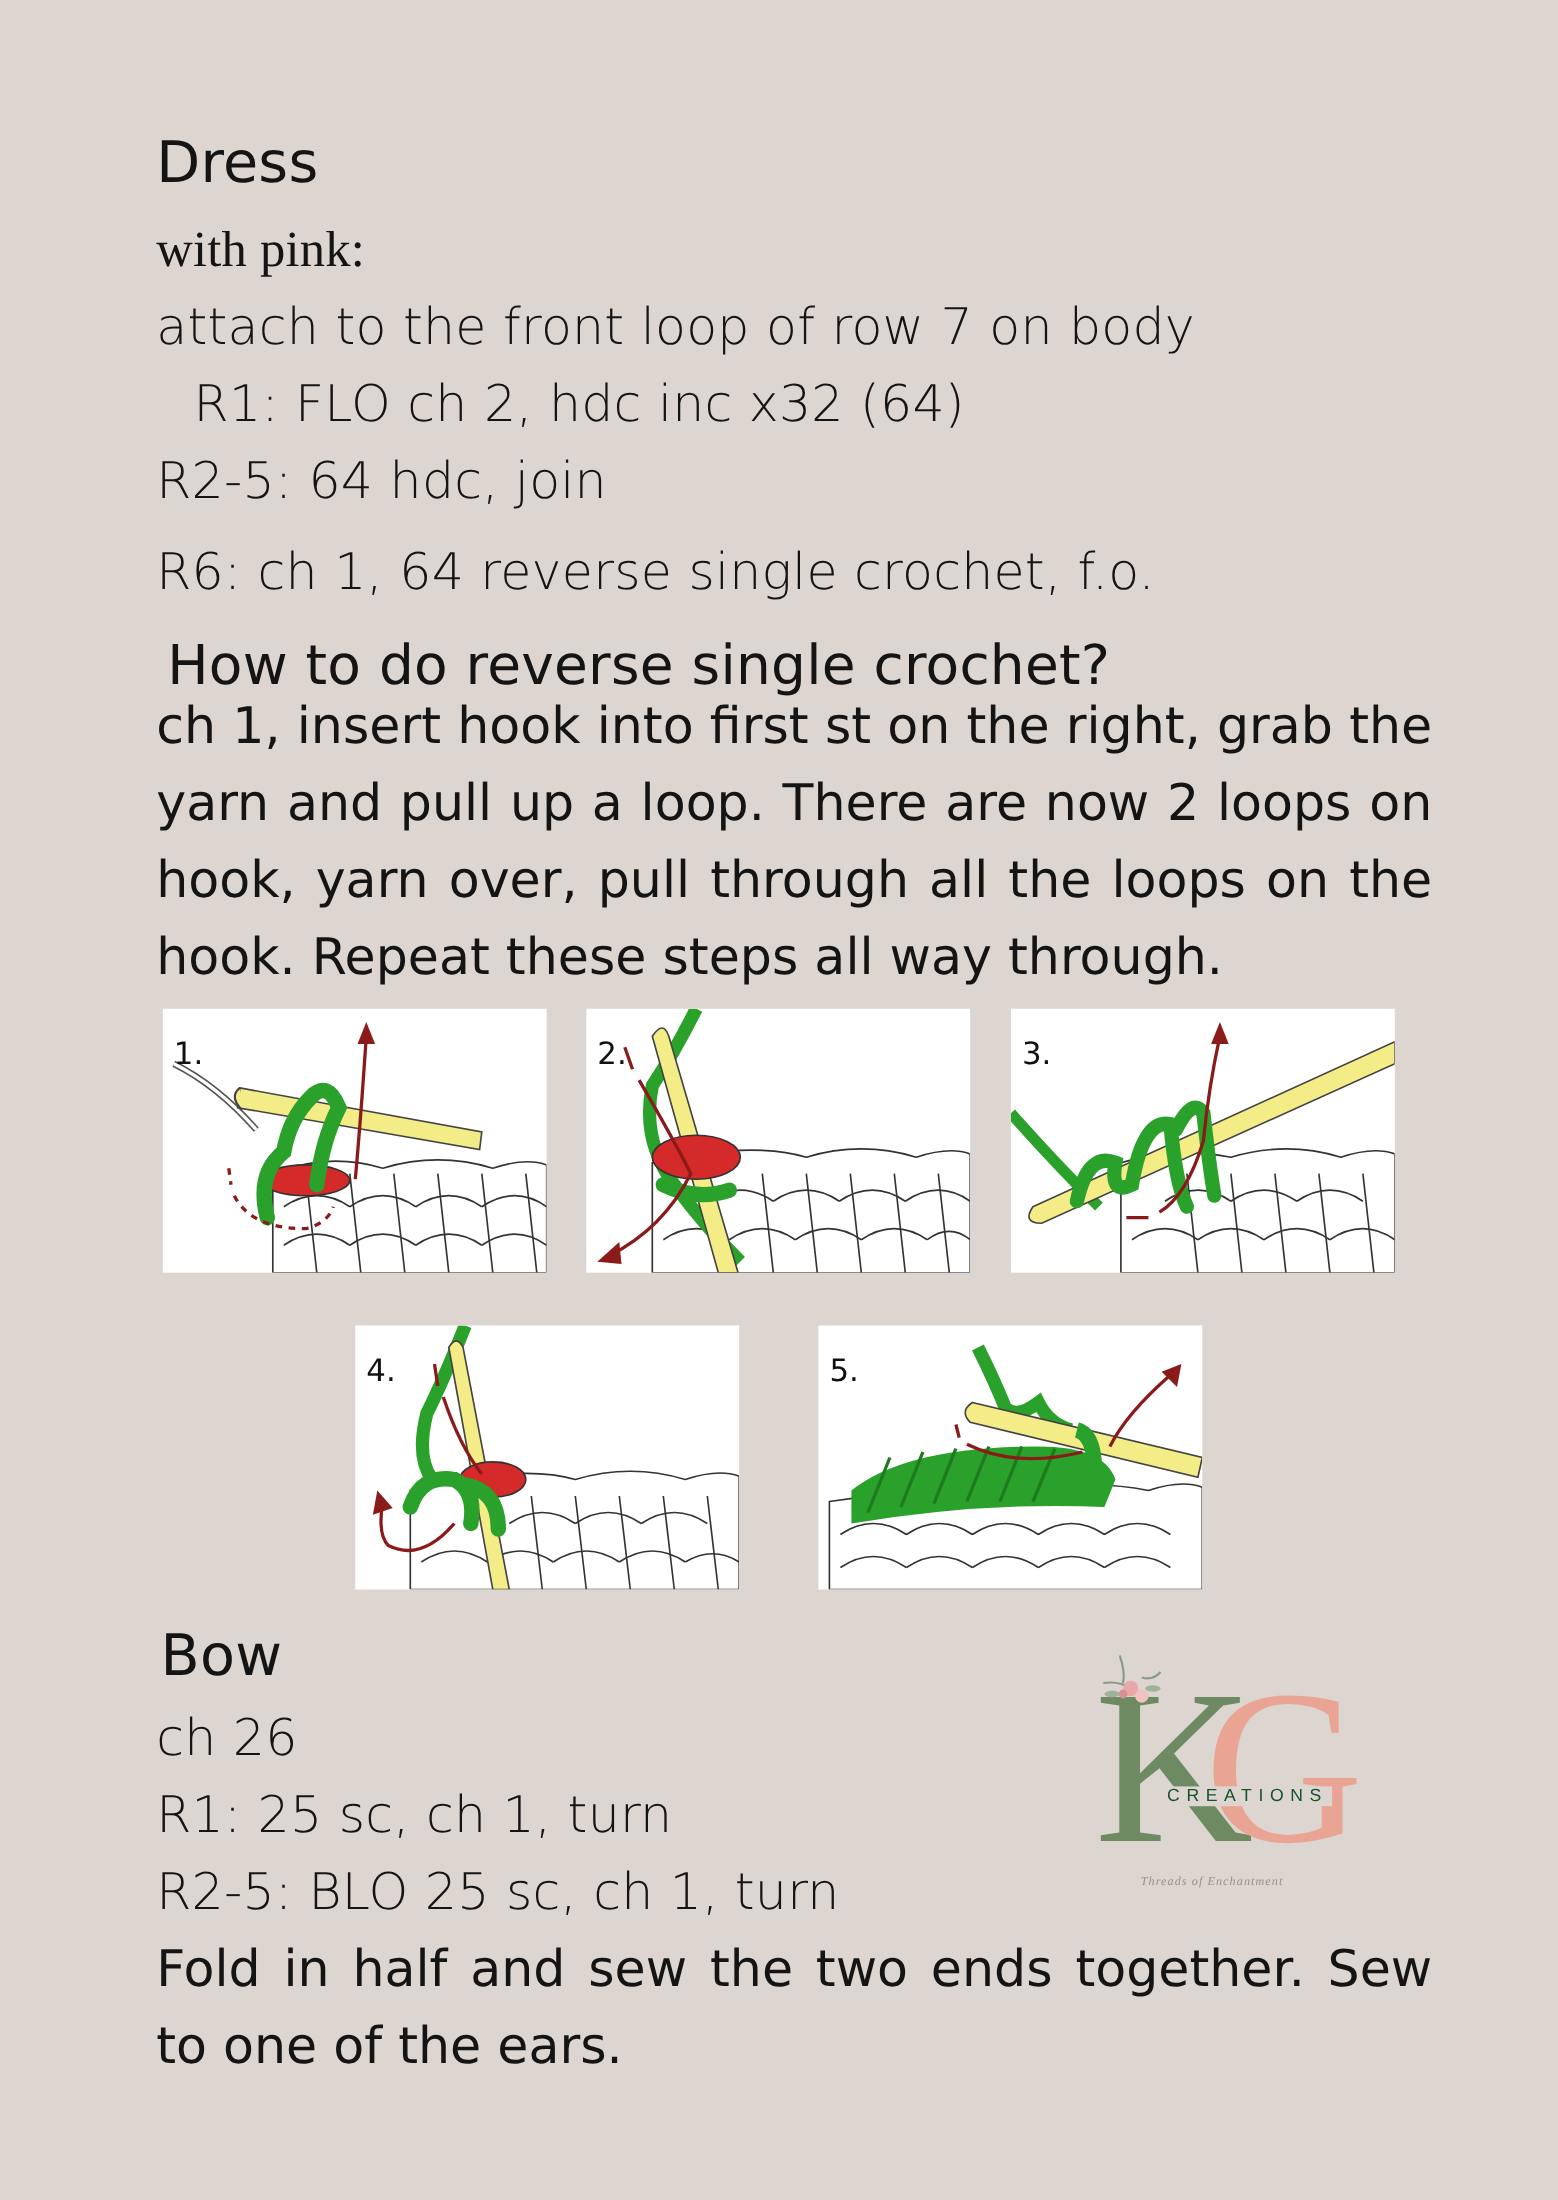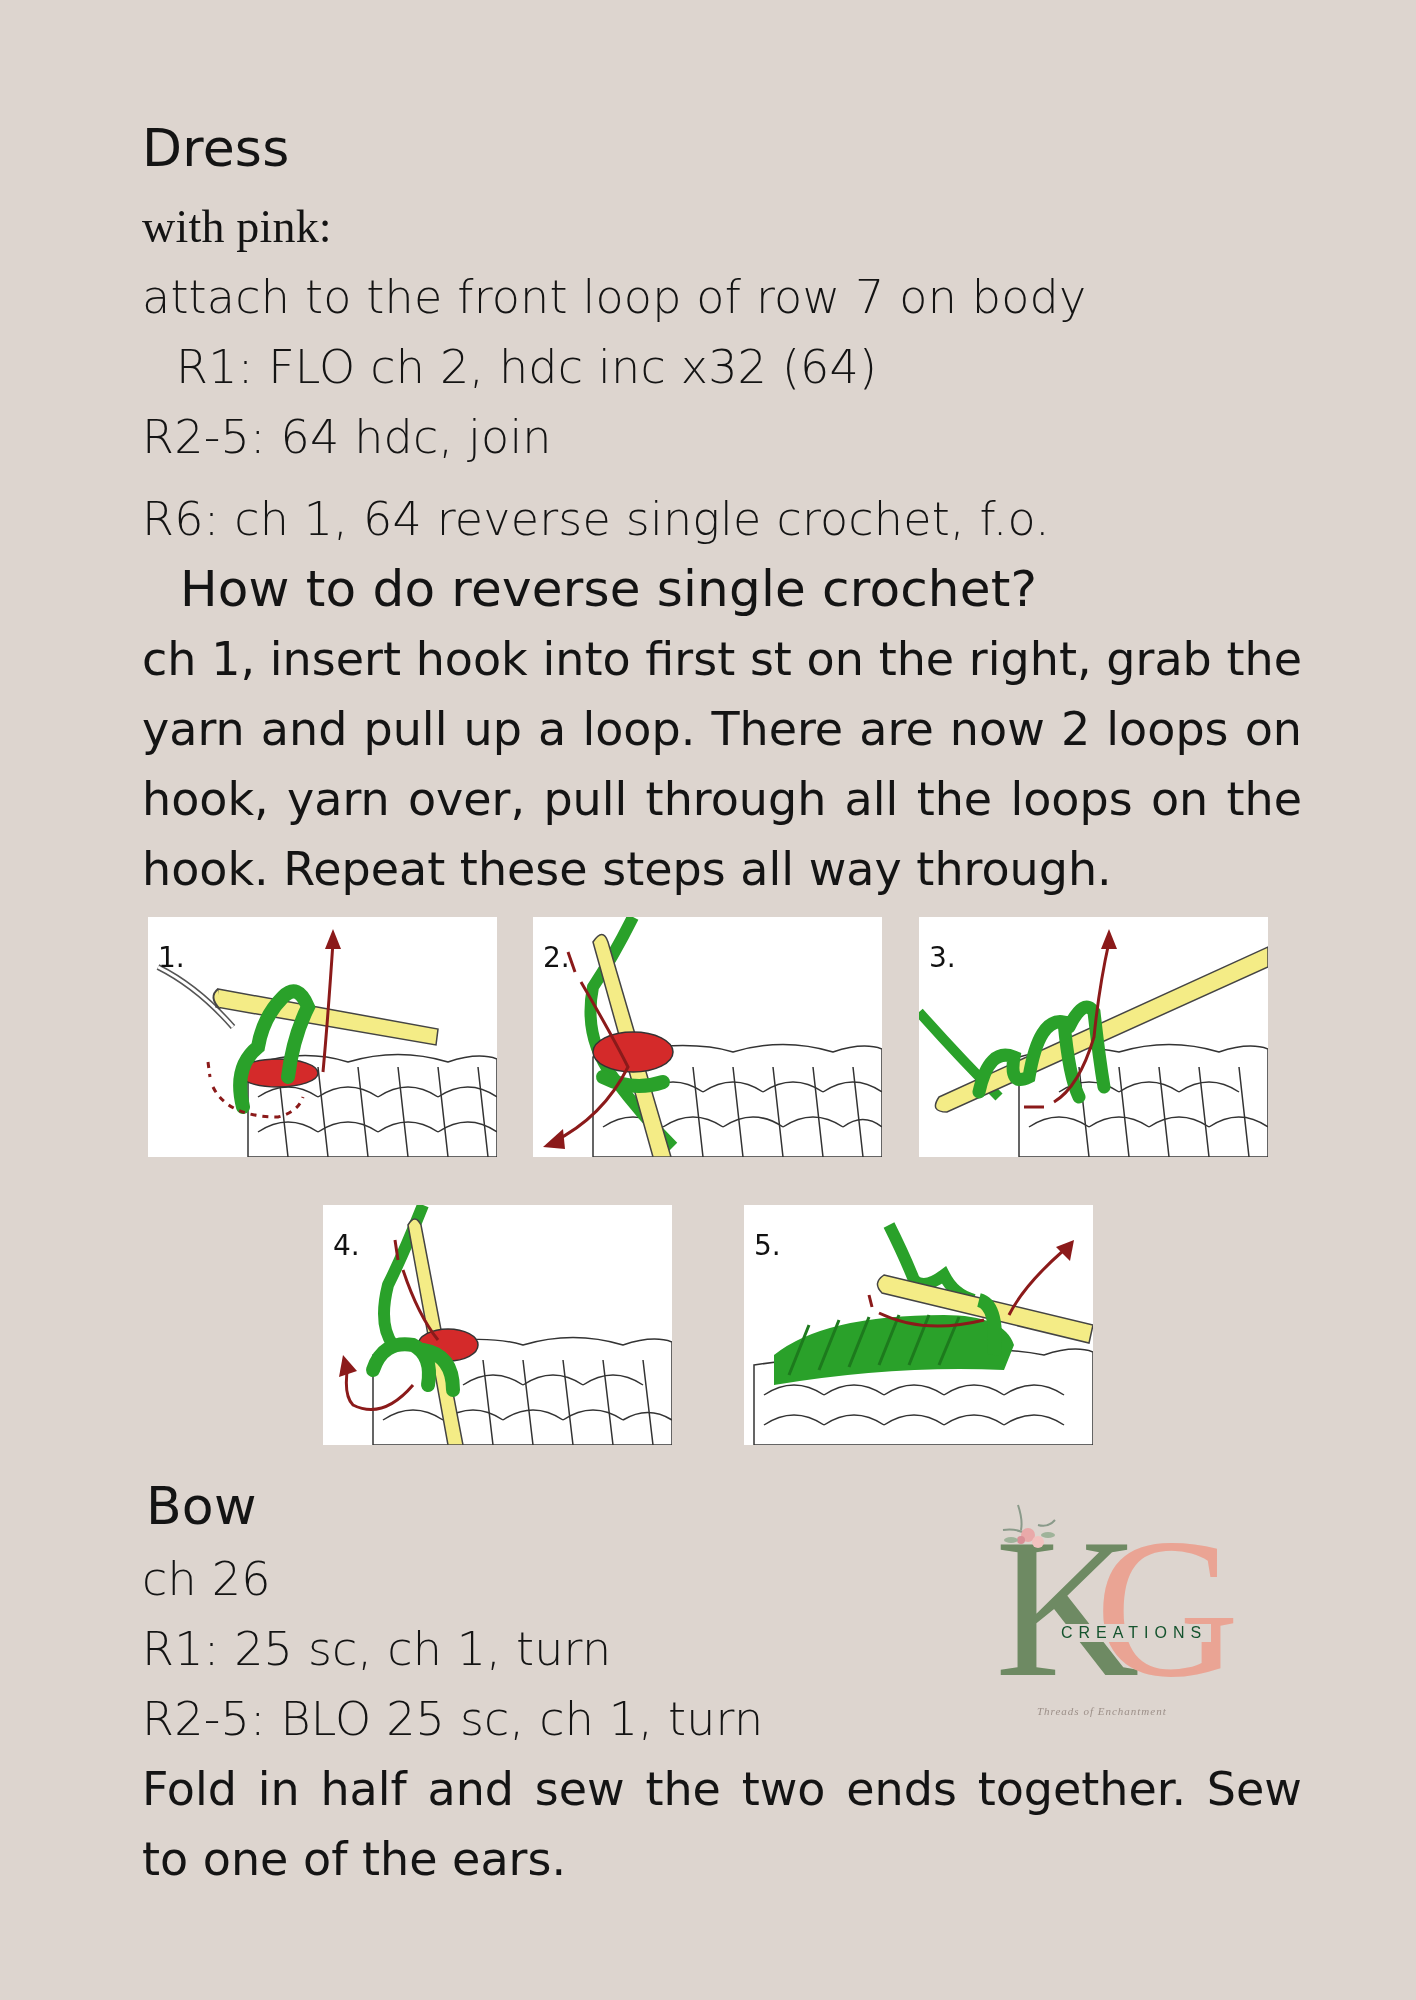--- a/index.html
+++ b/index.html
@@ -54,21 +54,21 @@
 </head>
 <body>
 
 <div class="txt heading" style="top:118px;">Dress</div>
 <div class="txt line" style="top:200px;font-family:Liberation Serif, serif;">with pink:</div>
 <div class="txt line" style="top:270px;">attach to the front loop of row 7 on body</div>
 <div class="txt line" style="top:340px;margin-left:34px;">R1: FLO ch 2, hdc inc x32 (64)</div>
 <div class="txt line" style="top:410px;text-align:right;">R2-5: 64 hdc, join</div>
 <div class="txt line" style="top:492px;">R6: ch 1, 64 reverse single crochet, f.o.</div>
 
-<div class="txt subheading" style="top:560px; left:152px;margin-left:28px;">How to do reverse single crochet?</div>
+<div class="txt subheading" style="top:576px; left:152px;">How to do reverse single crochet?</div>
 <div class="para" style="top:624px;">ch 1, insert hook into first st on the right, grab the yarn and pull up a loop. There are now 2 loops on hook, yarn over, pull through all the loops on the hook. Repeat these steps all way through.</div>
 
 <div class="panel" style="left:148px; top:917px;">
   <svg width="349" height="240" viewBox="0 0 349 240">
     <g fill="#fff" stroke="#333" stroke-width="1.5">
       <path d="M100 150 Q150 130 200 145 Q250 130 300 145 Q330 135 349 142 L349 240 L100 240 Z"></path>
       <path d="M110 180 Q140 160 170 180 M170 180 Q200 160 230 180 M230 180 Q260 160 290 180 M290 180 Q320 160 349 180"></path>
       <path d="M110 215 Q140 195 170 215 M170 215 Q200 195 230 215 M230 215 Q260 195 290 215 M290 215 Q320 195 349 215"></path>
       <path d="M130 150 L140 240 M170 150 L180 240 M210 150 L220 240 M250 150 L260 240 M290 150 L300 240 M330 150 L340 240"></path>
     </g>

